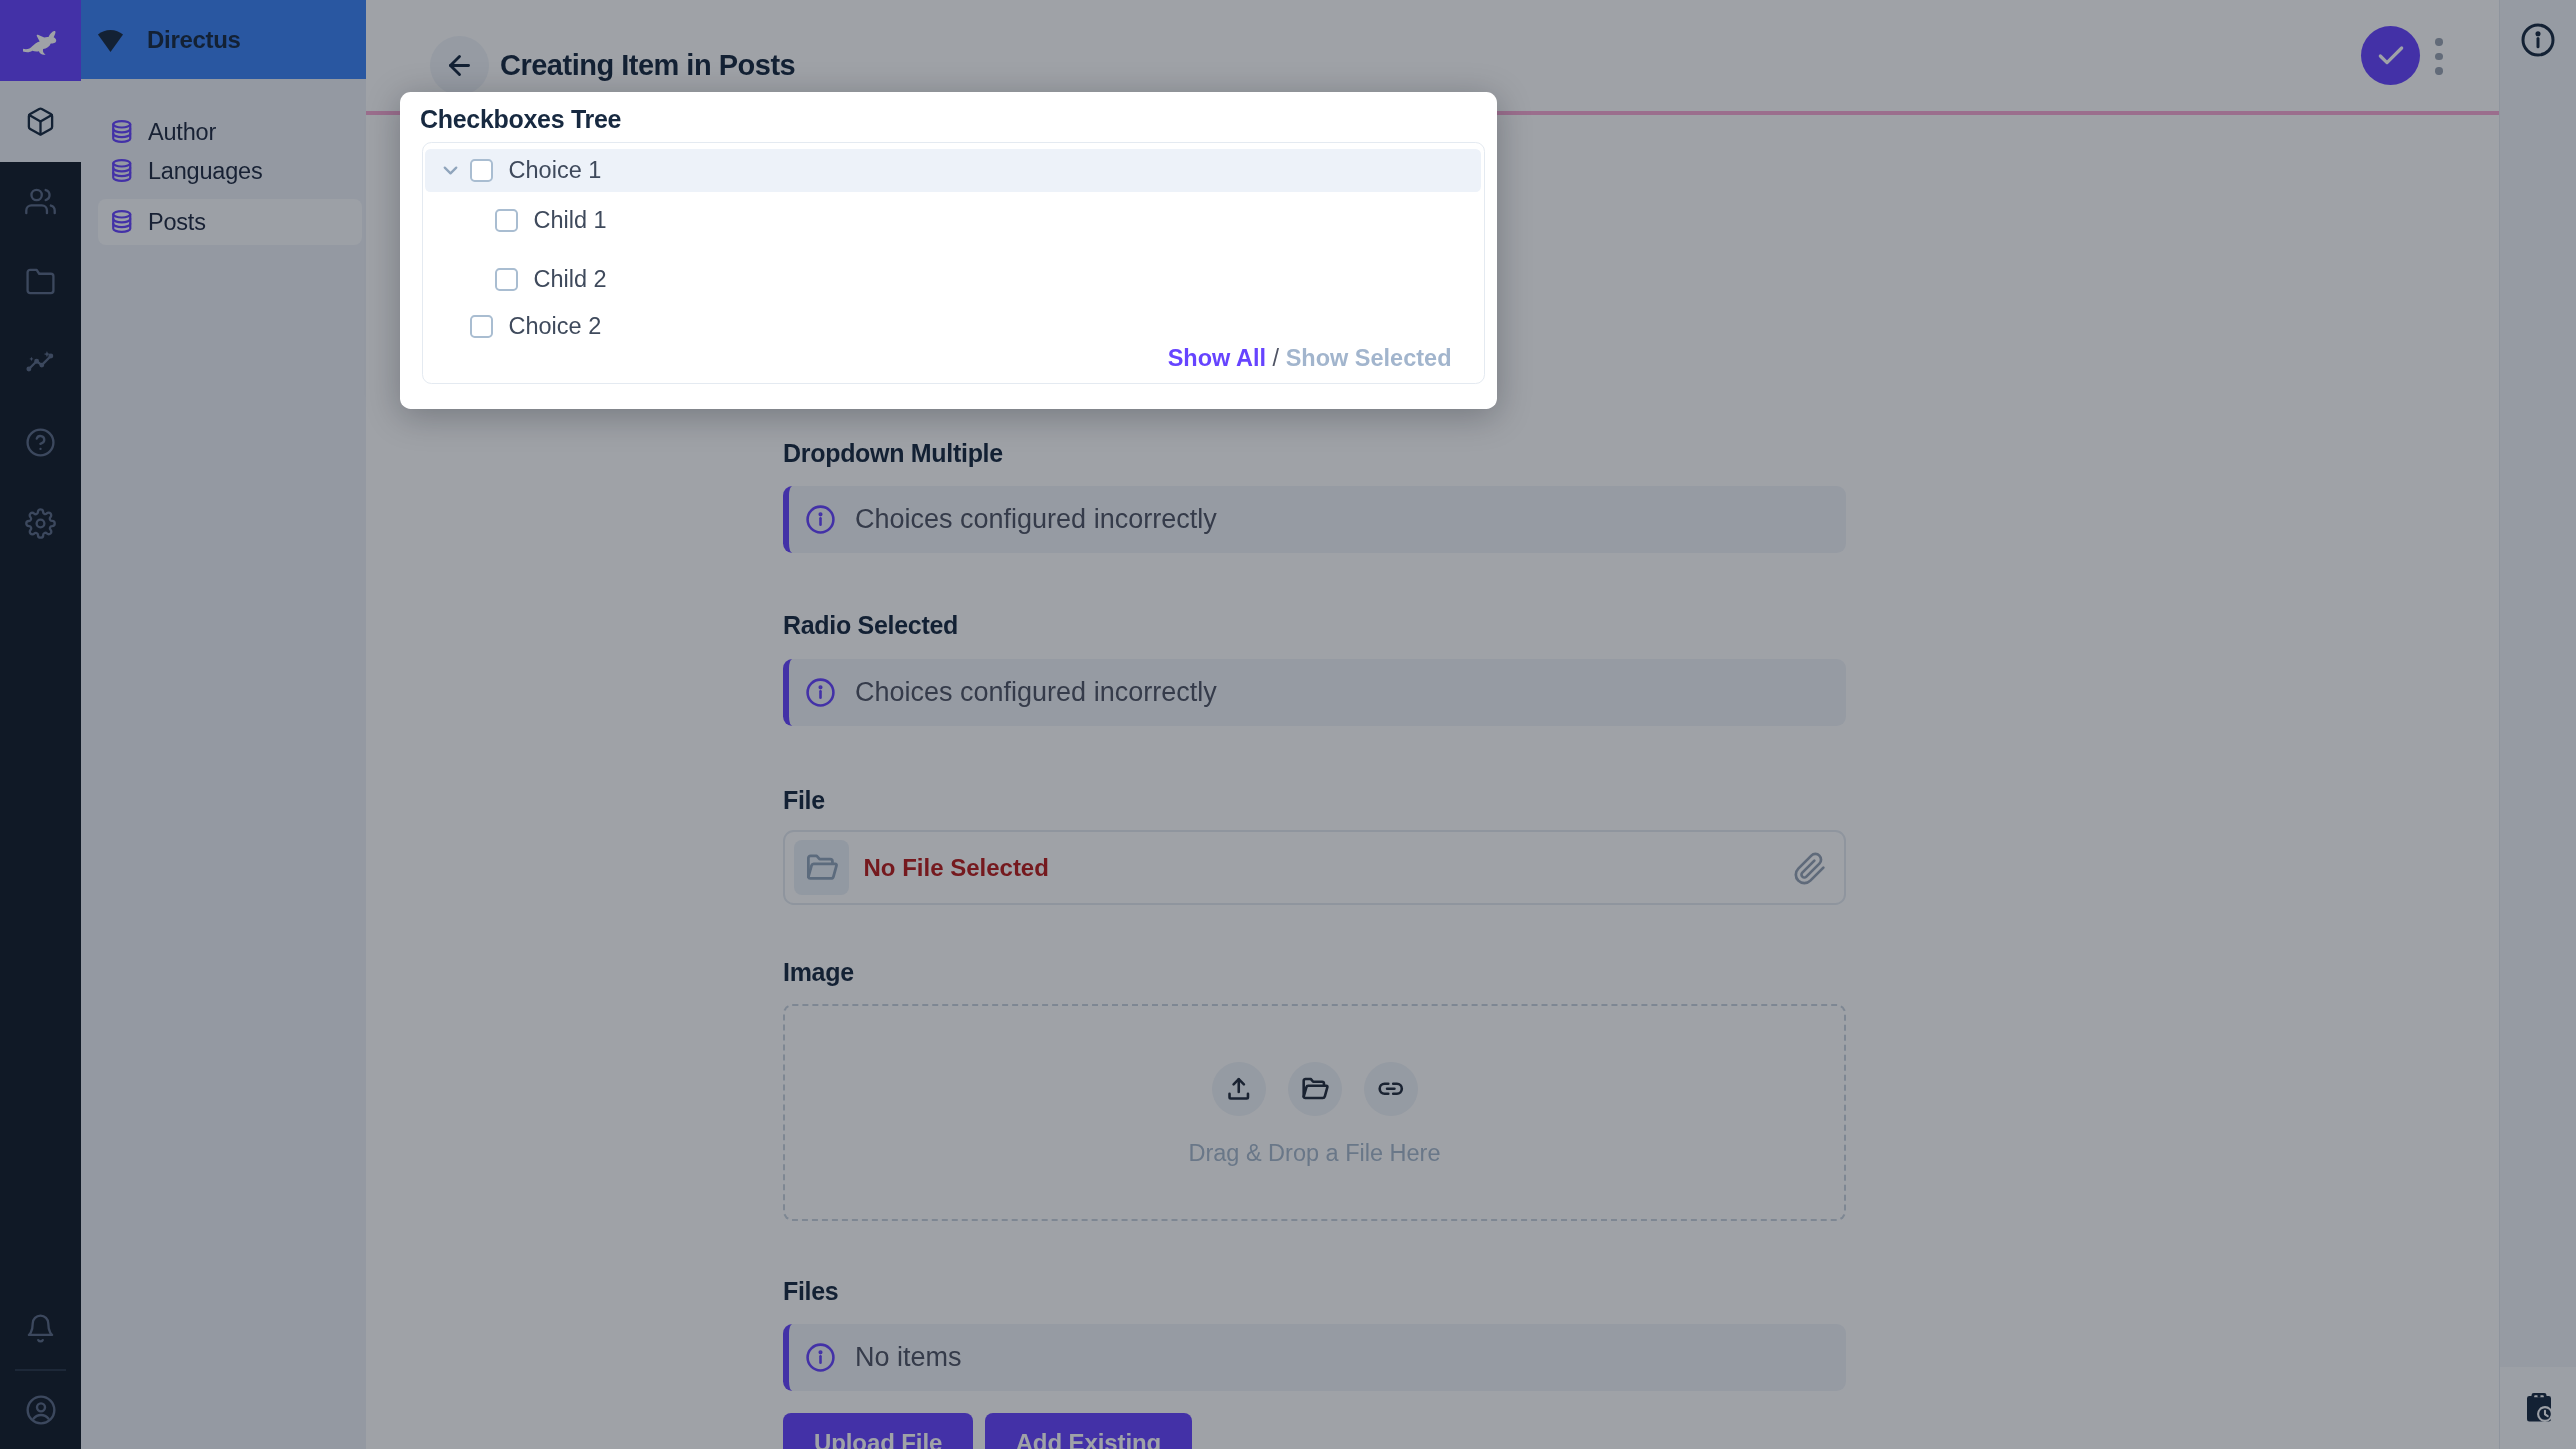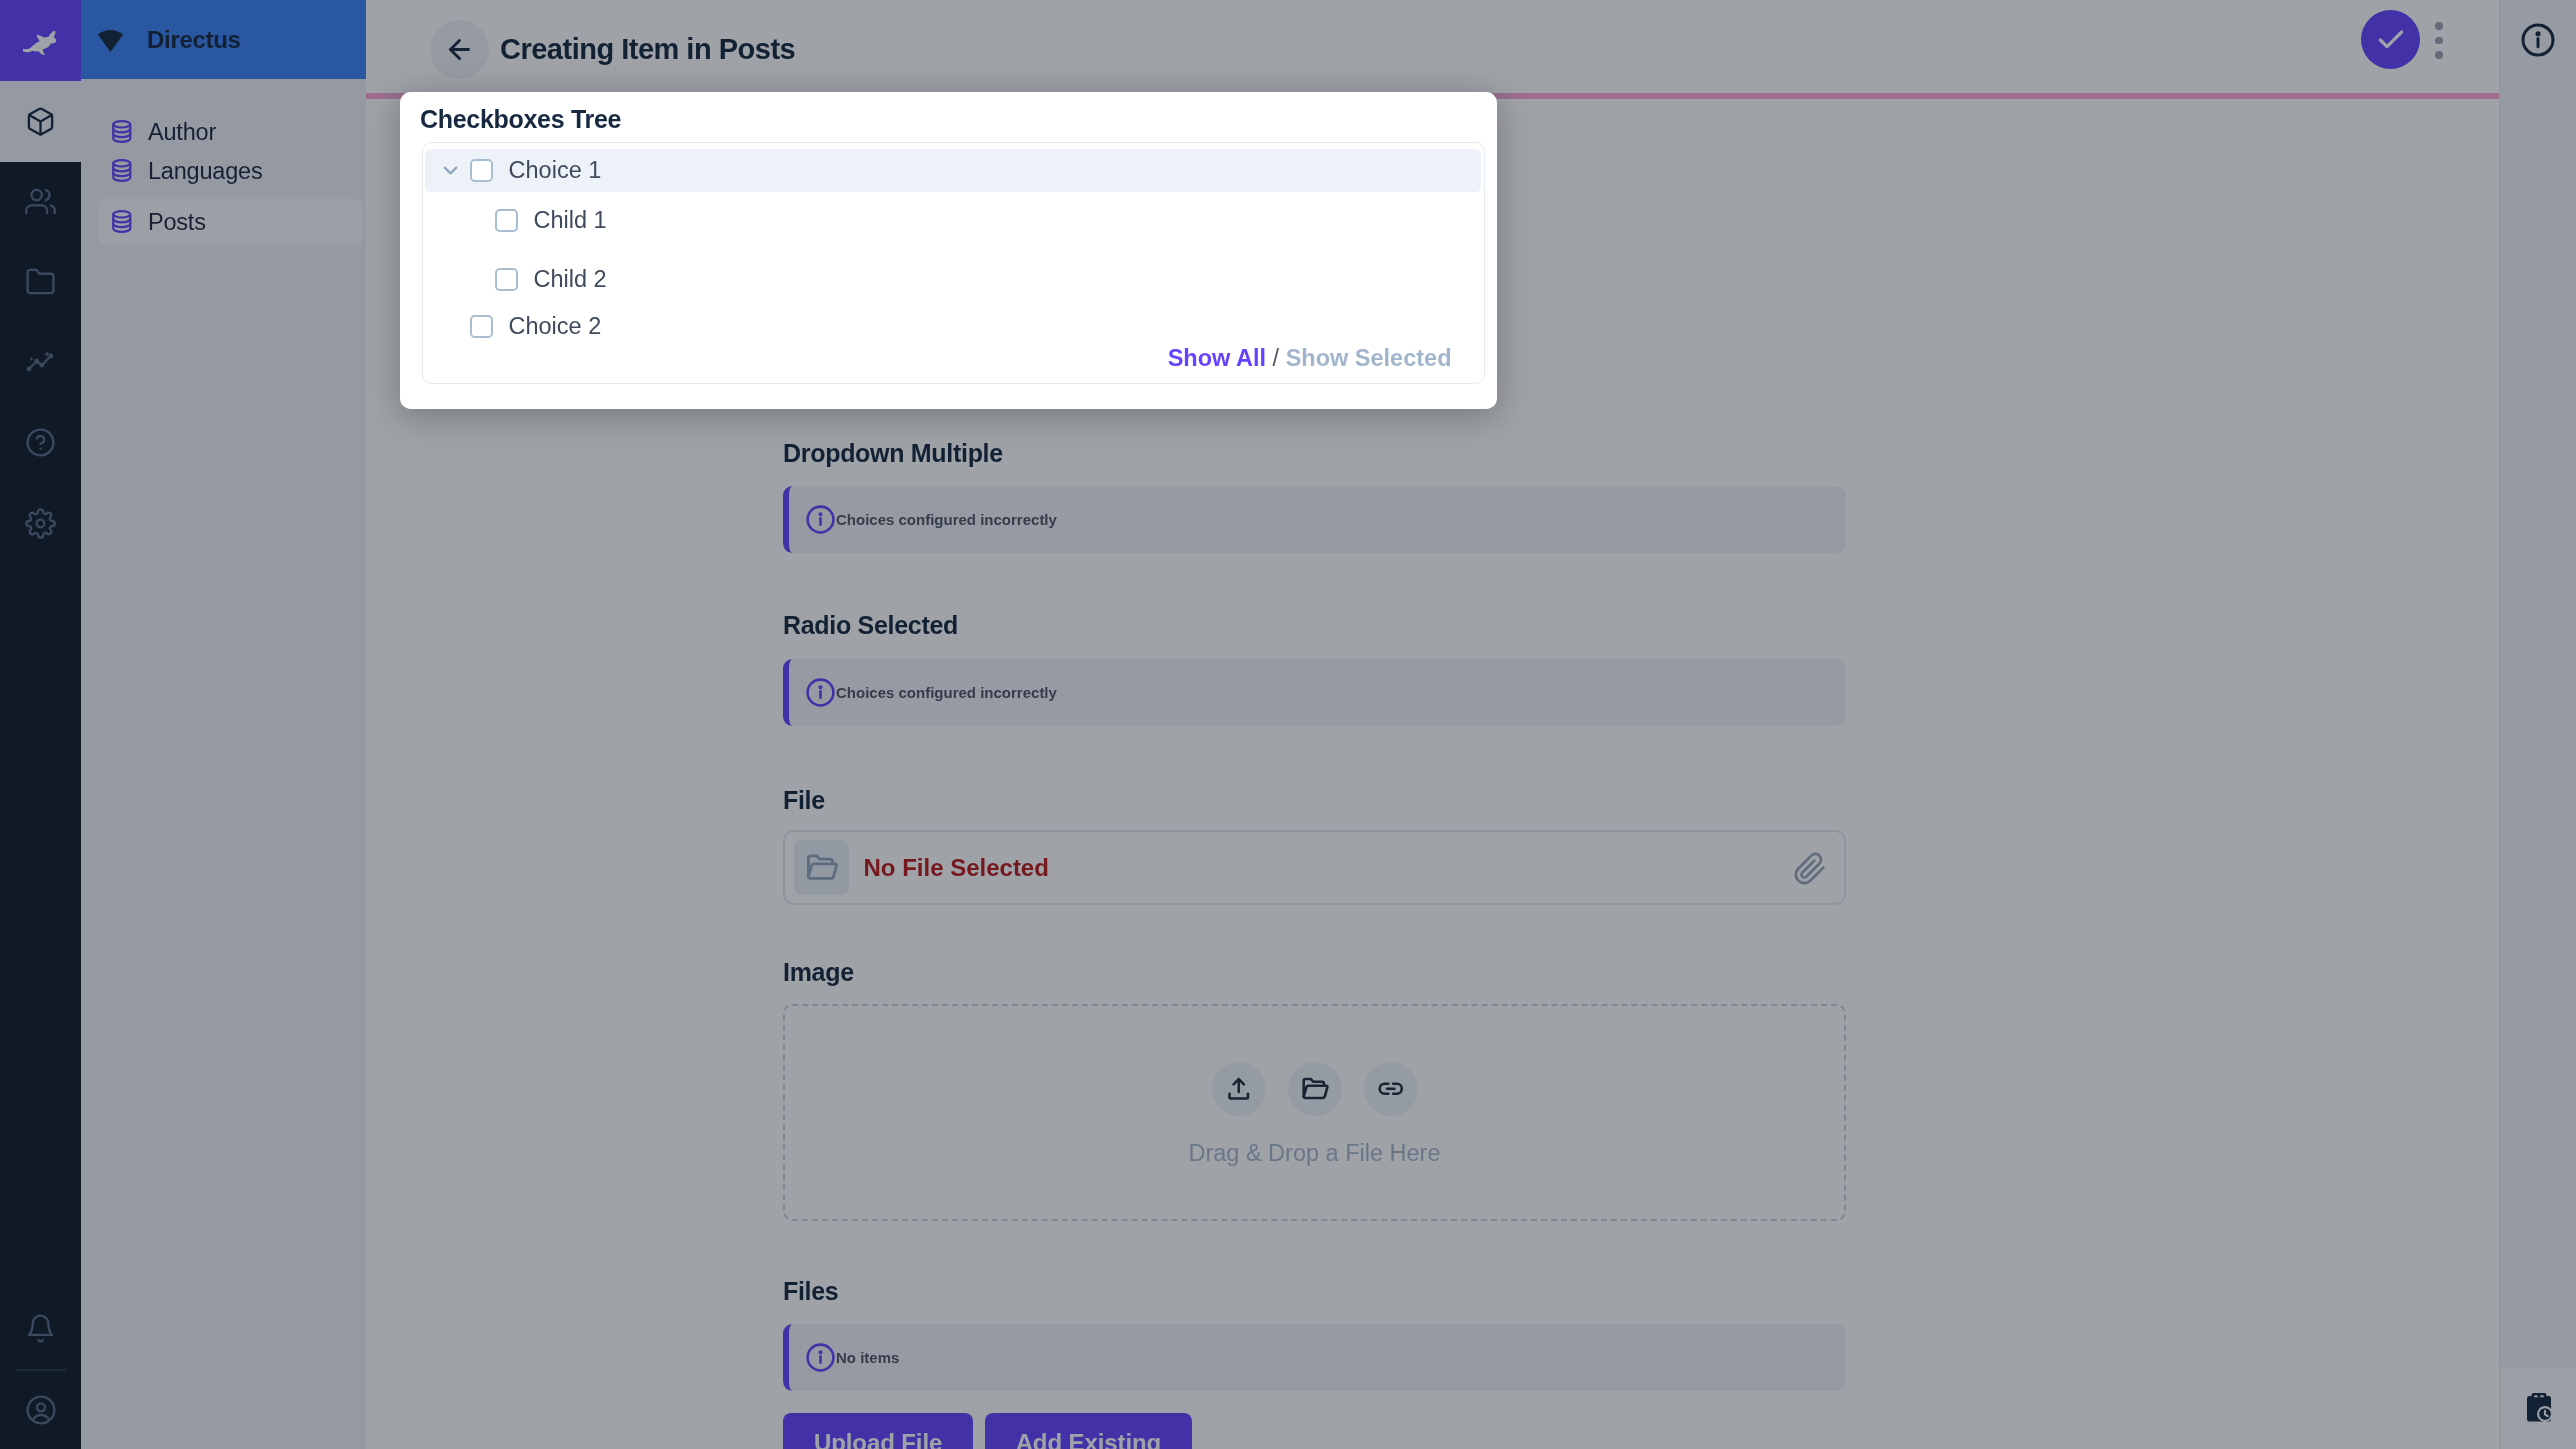--- a/index.html
+++ b/index.html
@@ -23,33 +23,33 @@
   .project-row { position:absolute; left:0; top:0; width:285px; height:79px; background:#3b82f6; display:flex; align-items:center; }
   .project-row .p-icon { margin-left:12px; color:#172940; }
   .project-name { margin-left:19px; font-size:24px; font-weight:700; color:#172940; letter-spacing:-0.3px; }
   .nav-item { position:absolute; left:17.4px; width:264px; height:46px; border-radius:8px; display:flex; align-items:center; padding-left:10.7px; }
   .nav-item.active { background:#FAFCFE; }
   .nav-item .db-icon { color:#6644FF; }
   .nav-label { margin-left:13.4px; font-size:23.5px; font-weight:500; color:#1E2940; letter-spacing:-0.2px; }
 
   
   .main { position:absolute; left:366px; top:0; width:2133px; height:1449px; background:#ffffff; z-index:5; }
-  .header { position:absolute; left:0; top:0; width:2133px; height:99px; border-bottom:6px solid #f9a8d4; }
+  .header { position:absolute; left:0; top:16px; width:2133px; height:99px; border-bottom:4px solid #f9a8d4; }
   .back-btn { position:absolute; left:64px; top:19.5px; width:59px; height:59px; border-radius:50%; background:#F0F4F9; display:flex; align-items:center; justify-content:center; color:#172940; }
   .page-title { position:absolute; left:134px; top:0; height:99px; display:flex; align-items:center; font-size:29px; font-weight:700; color:#172940; letter-spacing:-0.5px; }
   .save-btn { position:absolute; left:1995px; top:10px; width:59px; height:59px; border-radius:50%; background:#6644FF; display:flex; align-items:center; justify-content:center; color:#ffffff; }
   .more-btn { position:absolute; left:2065px; top:21px; width:16px; height:39px; display:flex; flex-direction:column; align-items:center; justify-content:space-between; padding:1.3px 0; }
   .more-btn i { width:7.4px; height:7.4px; border-radius:50%; background:#9AA4B2; }
 
   
   .form { position:absolute; left:417px; top:0; width:1063px; height:1449px; }
   .f-label { position:absolute; left:0; height:29.5px; font-size:25px; font-weight:700; color:#172940; letter-spacing:-0.3px; line-height:29.5px; }
   .notice { position:absolute; left:0; width:1063px; height:67px; background:#F0F4F9; border-left:6.7px solid #6644FF; border-radius:9.4px; display:flex; align-items:center; color:#4F5464; }
   .notice .n-icon { margin-left:16px; color:#6644FF; }
-  .notice .n-text { margin-left:0; font-size:15px;font-weight:bold; }
+  .notice .n-text { margin-left:19px; font-size:27px; }
 
   .file-input { position:absolute; left:0; top:830px; width:1063px; height:75px; border:2px solid #E4EAF1; border-radius:10.7px; display:flex; align-items:center; }
   .file-tile { width:55px; height:55px; margin-left:8.7px; background:#EAF0F7; border-radius:8px; display:flex; align-items:center; justify-content:center; color:#8FA3BA; }
   .file-placeholder { margin-left:14.8px; font-size:24px; color:#b91c1c;font-weight:bold; }
   .paperclip { position:absolute; right:17.4px; top:20px; color:#94A2B5; }
 
   .dropzone { position:absolute; left:0; top:1004px; width:1063px; height:217px; border:2px dashed #C8D3DE; border-radius:9.4px; }
   .dz-circles { position:absolute; left:0; top:56px; width:100%; display:flex; justify-content:center; gap:22px; }
   .dz-circle { width:54px; height:54px; border-radius:50%; background:#EFF3F8; display:flex; align-items:center; justify-content:center; color:#222C3C; }
   .dz-text { position:absolute; left:0; top:134px; width:100%; text-align:center; font-size:23.5px; color:#A6B8CC; }

